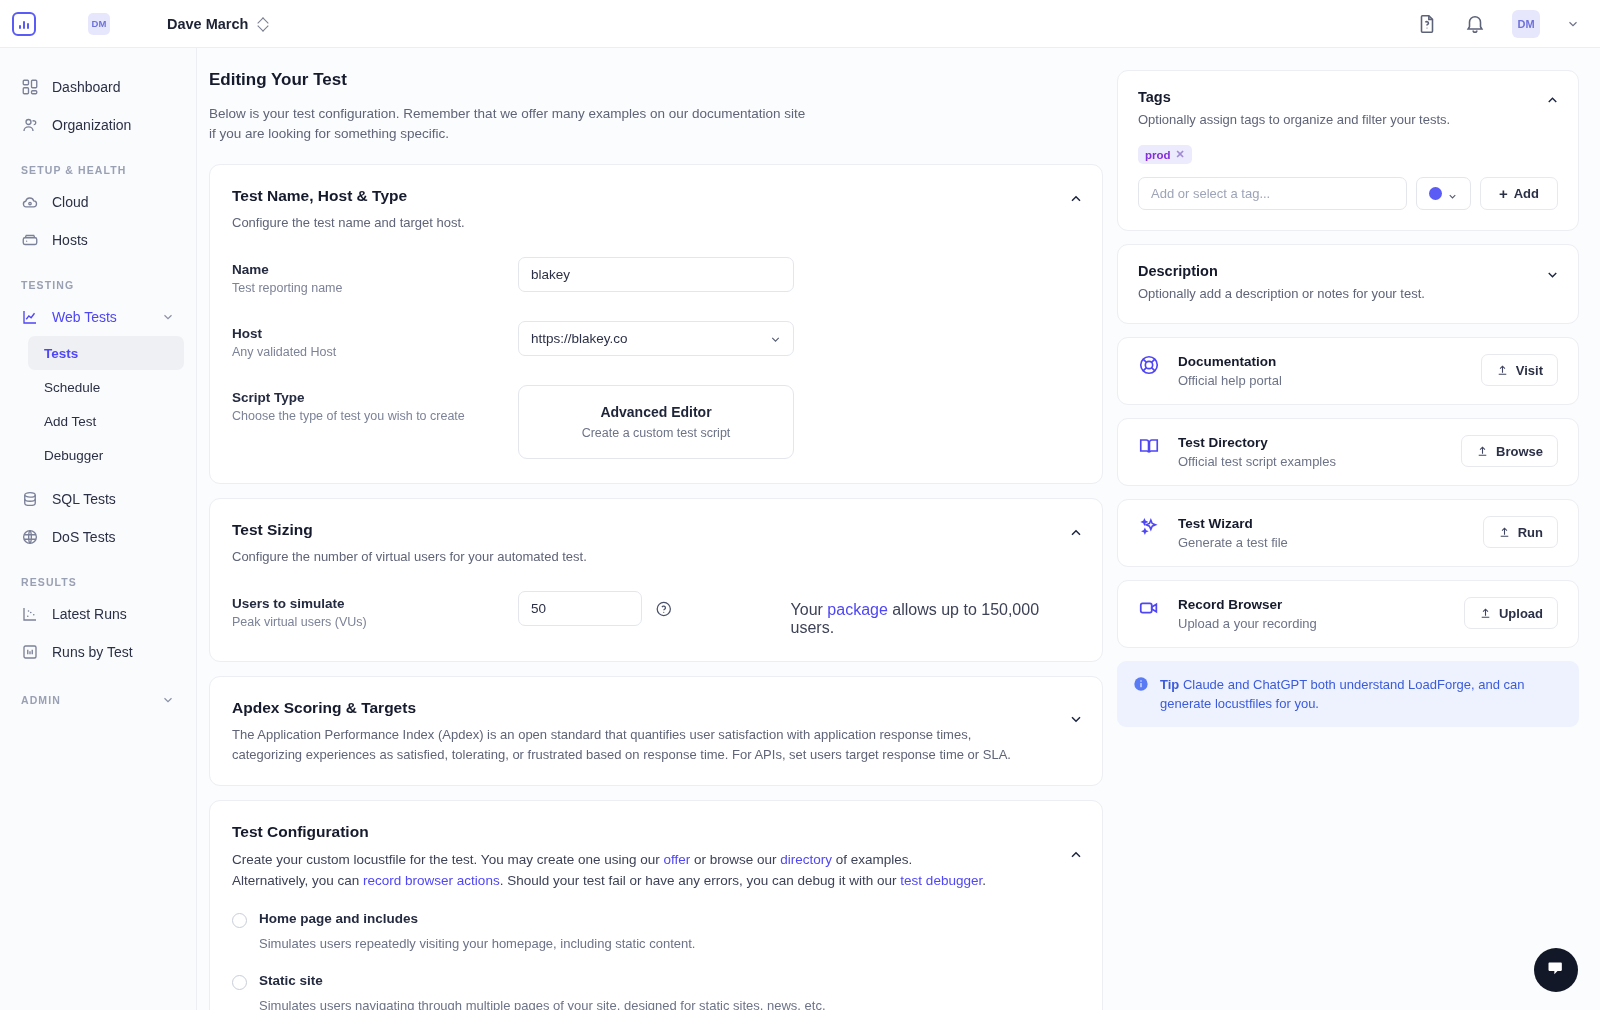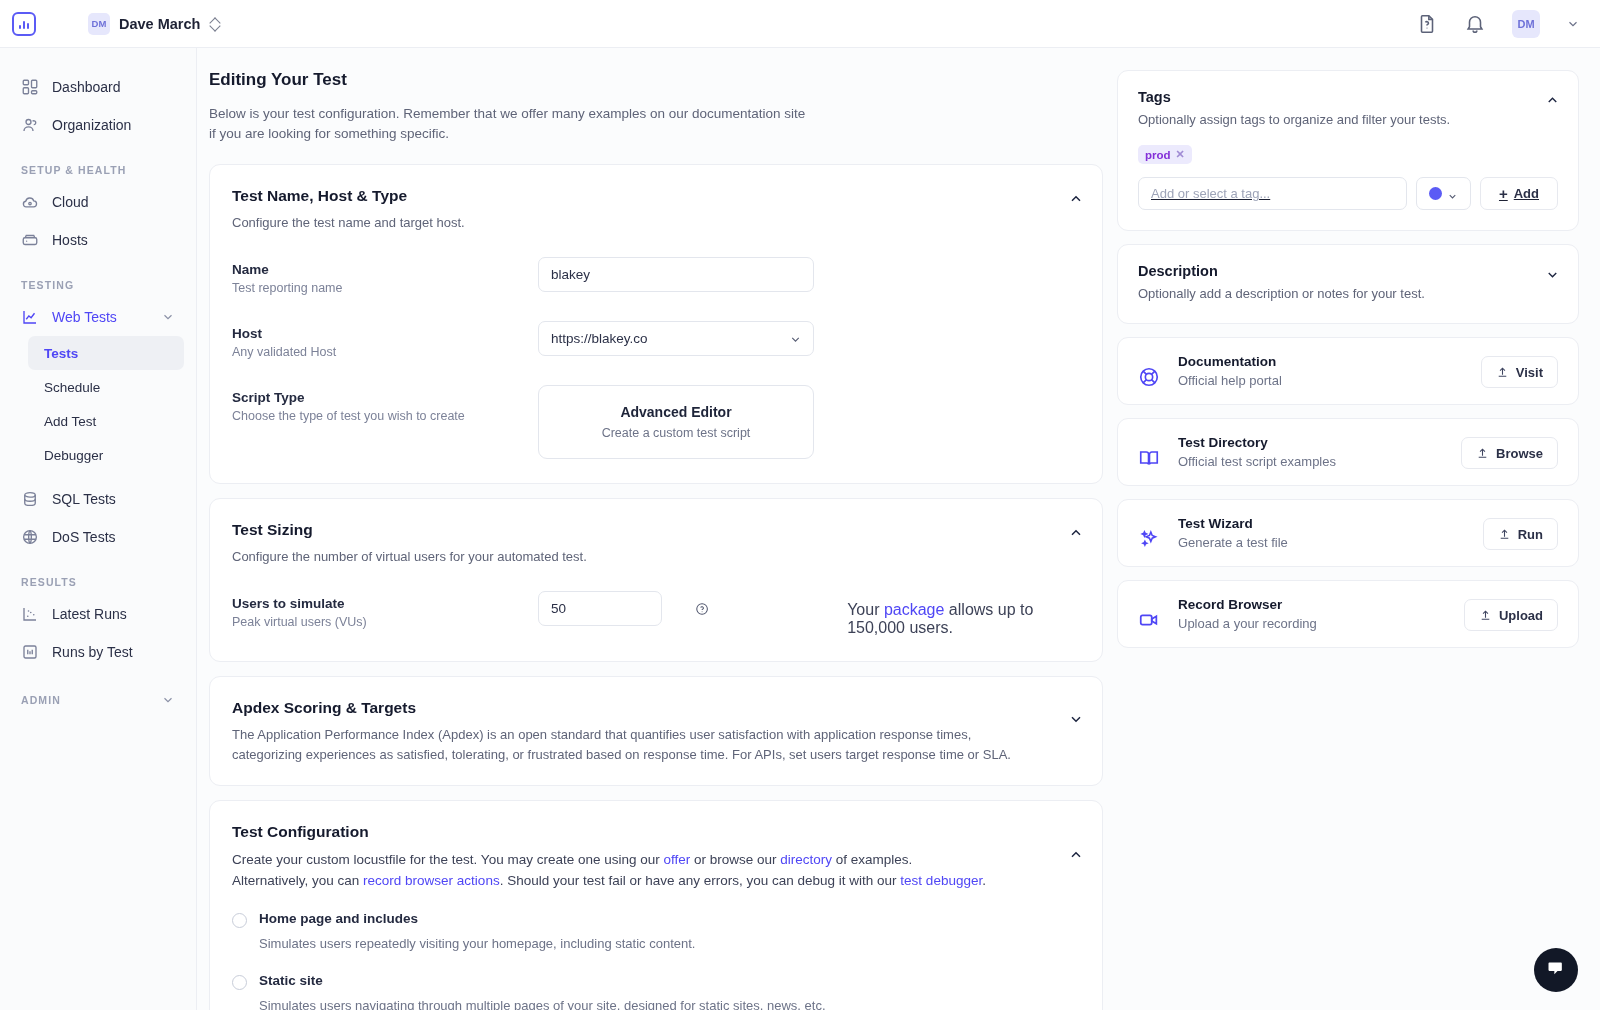--- a/index.html
+++ b/index.html
@@ -29,21 +29,21 @@
   .logo-box i:nth-child(1){ height: 4px; }
   .logo-box i:nth-child(2){ height: 8px; }
   .logo-box i:nth-child(3){ height: 6px; }
 
   .acct { display:flex; align-items:center; gap:9px; margin-left: 52px; cursor:pointer; }
   .acct-avatar {
     width: 22px; height: 22px; border-radius: 5px; background:#e6e7fc;
     color:#6f72d8; font-size: 9.5px; font-weight:700;
     display:flex; align-items:center; justify-content:center; letter-spacing:.2px;
   }
-  .acct-name { font-size: 14.5px; font-weight: 600; color:#1e2235; }
+  .acct-name { font-size: 14.5px; font-weight: 600; color:#1e2235;margin-left:48px; }
   .updown { width:12px; height:14px; position:relative; opacity:.75; }
   .updown:before, .updown:after{
     content:""; position:absolute; left:2px; width:7px; height:7px;
     border-left:1.6px solid #4b5169; border-top:1.6px solid #4b5169;
   }
   .updown:before{ top:2px; transform: rotate(45deg); }
   .updown:after{ top:5px; transform: rotate(225deg); }
 
   .topbar-right { margin-left:auto; display:flex; align-items:center; gap:26px; }
   .ticon { width:22px; height:22px; color:#5c6278; cursor:pointer; }
@@ -108,21 +108,21 @@
   }
   .card-pad { padding: 22px 22px 24px 22px; }
   .card-title { font-size:15.5px; font-weight:700; color:#151a2d; margin-bottom:8px; }
   .card-desc { font-size:13px; color:#5f6478; line-height:20px; }
   .collapse {
     position:absolute; right:18px; top:26px;
     width:16px; height:16px; color:#1d2540; cursor:pointer;
   }
   .collapse svg{ width:100%; height:100%; display:block; }
 
-  .frow { display:flex; align-items:flex-start; margin-top:24px;gap:20px; }
+  .frow { display:flex; align-items:flex-start; margin-top:24px; }
   .flab { width:286px; flex:0 0 286px; padding-top:5px; }
   .flab .l1 { font-size:13.5px; font-weight:600; color:#242a40; }
   .flab .l2 { font-size:12.5px; color:#7c8298; margin-top:3px; line-height:17px; }
 
   .inp {
     width:276px; height:35px; border:1px solid #e3e6ed; border-radius:7px;
     background:#fff; font-size:13.5px; color:#2b3047;
     padding: 0 12px; font-family:inherit; outline:none;
   }
   .inp::placeholder{ color:#a2a8bb; }
@@ -169,41 +169,41 @@
   .rcollapse { position:absolute; right:18px; top:22px; width:15px; height:15px; color:#1d2540; cursor:pointer; }
   .rcollapse svg{ width:100%;height:100%; display:block; }
 
   .tag-pill {
     display:inline-flex; align-items:center; gap:5px;
     background:#eceafd; color:#8430d8; border-radius:5px;
     font-size:11.5px; font-weight:600; padding: 3px 7px; margin-top:16px;
   }
   .tag-pill .x { color:#a08bd4; font-size:11px; cursor:pointer; }
 
-  .tag-ctrls { display:flex; gap:9px; margin-top:13px; align-items:center;text-decoration:underline; }
+  .tag-ctrls { display:flex; gap:9px; margin-top:13px; align-items:center; }
   .tag-inp {
     flex:1; height:33px; border:1px solid #e3e6ed; border-radius:7px;
     padding:0 12px; font-size:13px; font-family:inherit; outline:none; color:#2b3047; background:#fff;
   }
   .tag-inp::placeholder{ color:#9ea4b8; }
   .swatch-btn {
     width:55px; height:33px; border:1px solid #e3e6ed; border-radius:7px;
     display:flex; align-items:center; justify-content:center; gap:5px; cursor:pointer; background:#fff;
   }
   .swatch { width:13px; height:13px; border-radius:50%; background:#5b5bf5; }
   .swatch-btn .cv{ width:11px;height:11px;color:#555b72; }
   .swatch-btn .cv svg{ width:100%;height:100%; }
   .add-btn {
     width:78px; height:33px; border:1px solid #e7e9ef; border-radius:7px; background:#fff;
     display:flex; align-items:center; justify-content:center; gap:6px;
     font-size:13px; font-weight:600; color:#2b3047; cursor:pointer;
   }
   .plus { font-size:15px; line-height:1; color:#2b3047; }
 
-  .arow { display:flex; align-items:flex-end; padding: 16px 20px; }
+  .arow { display:flex; align-items:flex-start; padding: 16px 20px; }
   .arow-ic { width:22px; height:22px; color:#4f46f5; flex:0 0 22px; margin-right:18px; }
   .arow-ic svg{ width:100%; height:100%; display:block; }
   .arow-txt .a1 { font-size:13.5px; font-weight:700; color:#151a2d; }
   .arow-txt .a2 { font-size:13px; color:#6d7388; margin-top:4px; }
   .arow-btn {
     margin-left:auto; min-width:72px; height:32px; padding:0 14px;
     border:1px solid #e7e9ef; border-radius:7px; background:#fff;
     display:flex; align-items:center; justify-content:center; gap:7px;
     font-size:13px; font-weight:600; color:#2b3047; cursor:pointer;
   }
@@ -659,20 +659,30 @@
               <span class="upic">
                 <svg viewBox="0 0 24 24" fill="none" stroke="currentColor" stroke-width="2">
                     <path d="M12 16V4M7.5 8.5L12 4l4.5 4.5M5 19h14"></path>
                   </svg>
               </span>
               <span>Upload</span>
             </span>
           </div>
         </div>
 
+        <div class="tip">
+          <span class="tip-ic">
+            <svg viewBox="0 0 24 24" fill="currentColor">
+                <circle cx="12" cy="12" r="10"></circle>
+                <rect x="11.1" y="10.5" width="1.8" height="6.5" rx=".9" fill="#eef2ff"></rect>
+                <circle cx="12" cy="7.6" r="1.1" fill="#eef2ff"></circle>
+              </svg>
+          </span>
+          <span class="tip-txt"><b>Tip</b><span> Claude and ChatGPT both understand LoadForge, and can generate locustfiles for you.</span></span>
+        </div>
 
       </div>
     </div>
   </div>
 </div>
 
 <div class="chat-fab">
   <span>
     <svg viewBox="0 0 24 24" fill="currentColor">
         <path d="M4 5.5h14a1 1 0 0 1 1 1v8a1 1 0 0 1-1 1h-4.2L10 19.5v-4H4a1 1 0 0 1-1-1v-8a1 1 0 0 1 1-1z"></path>

